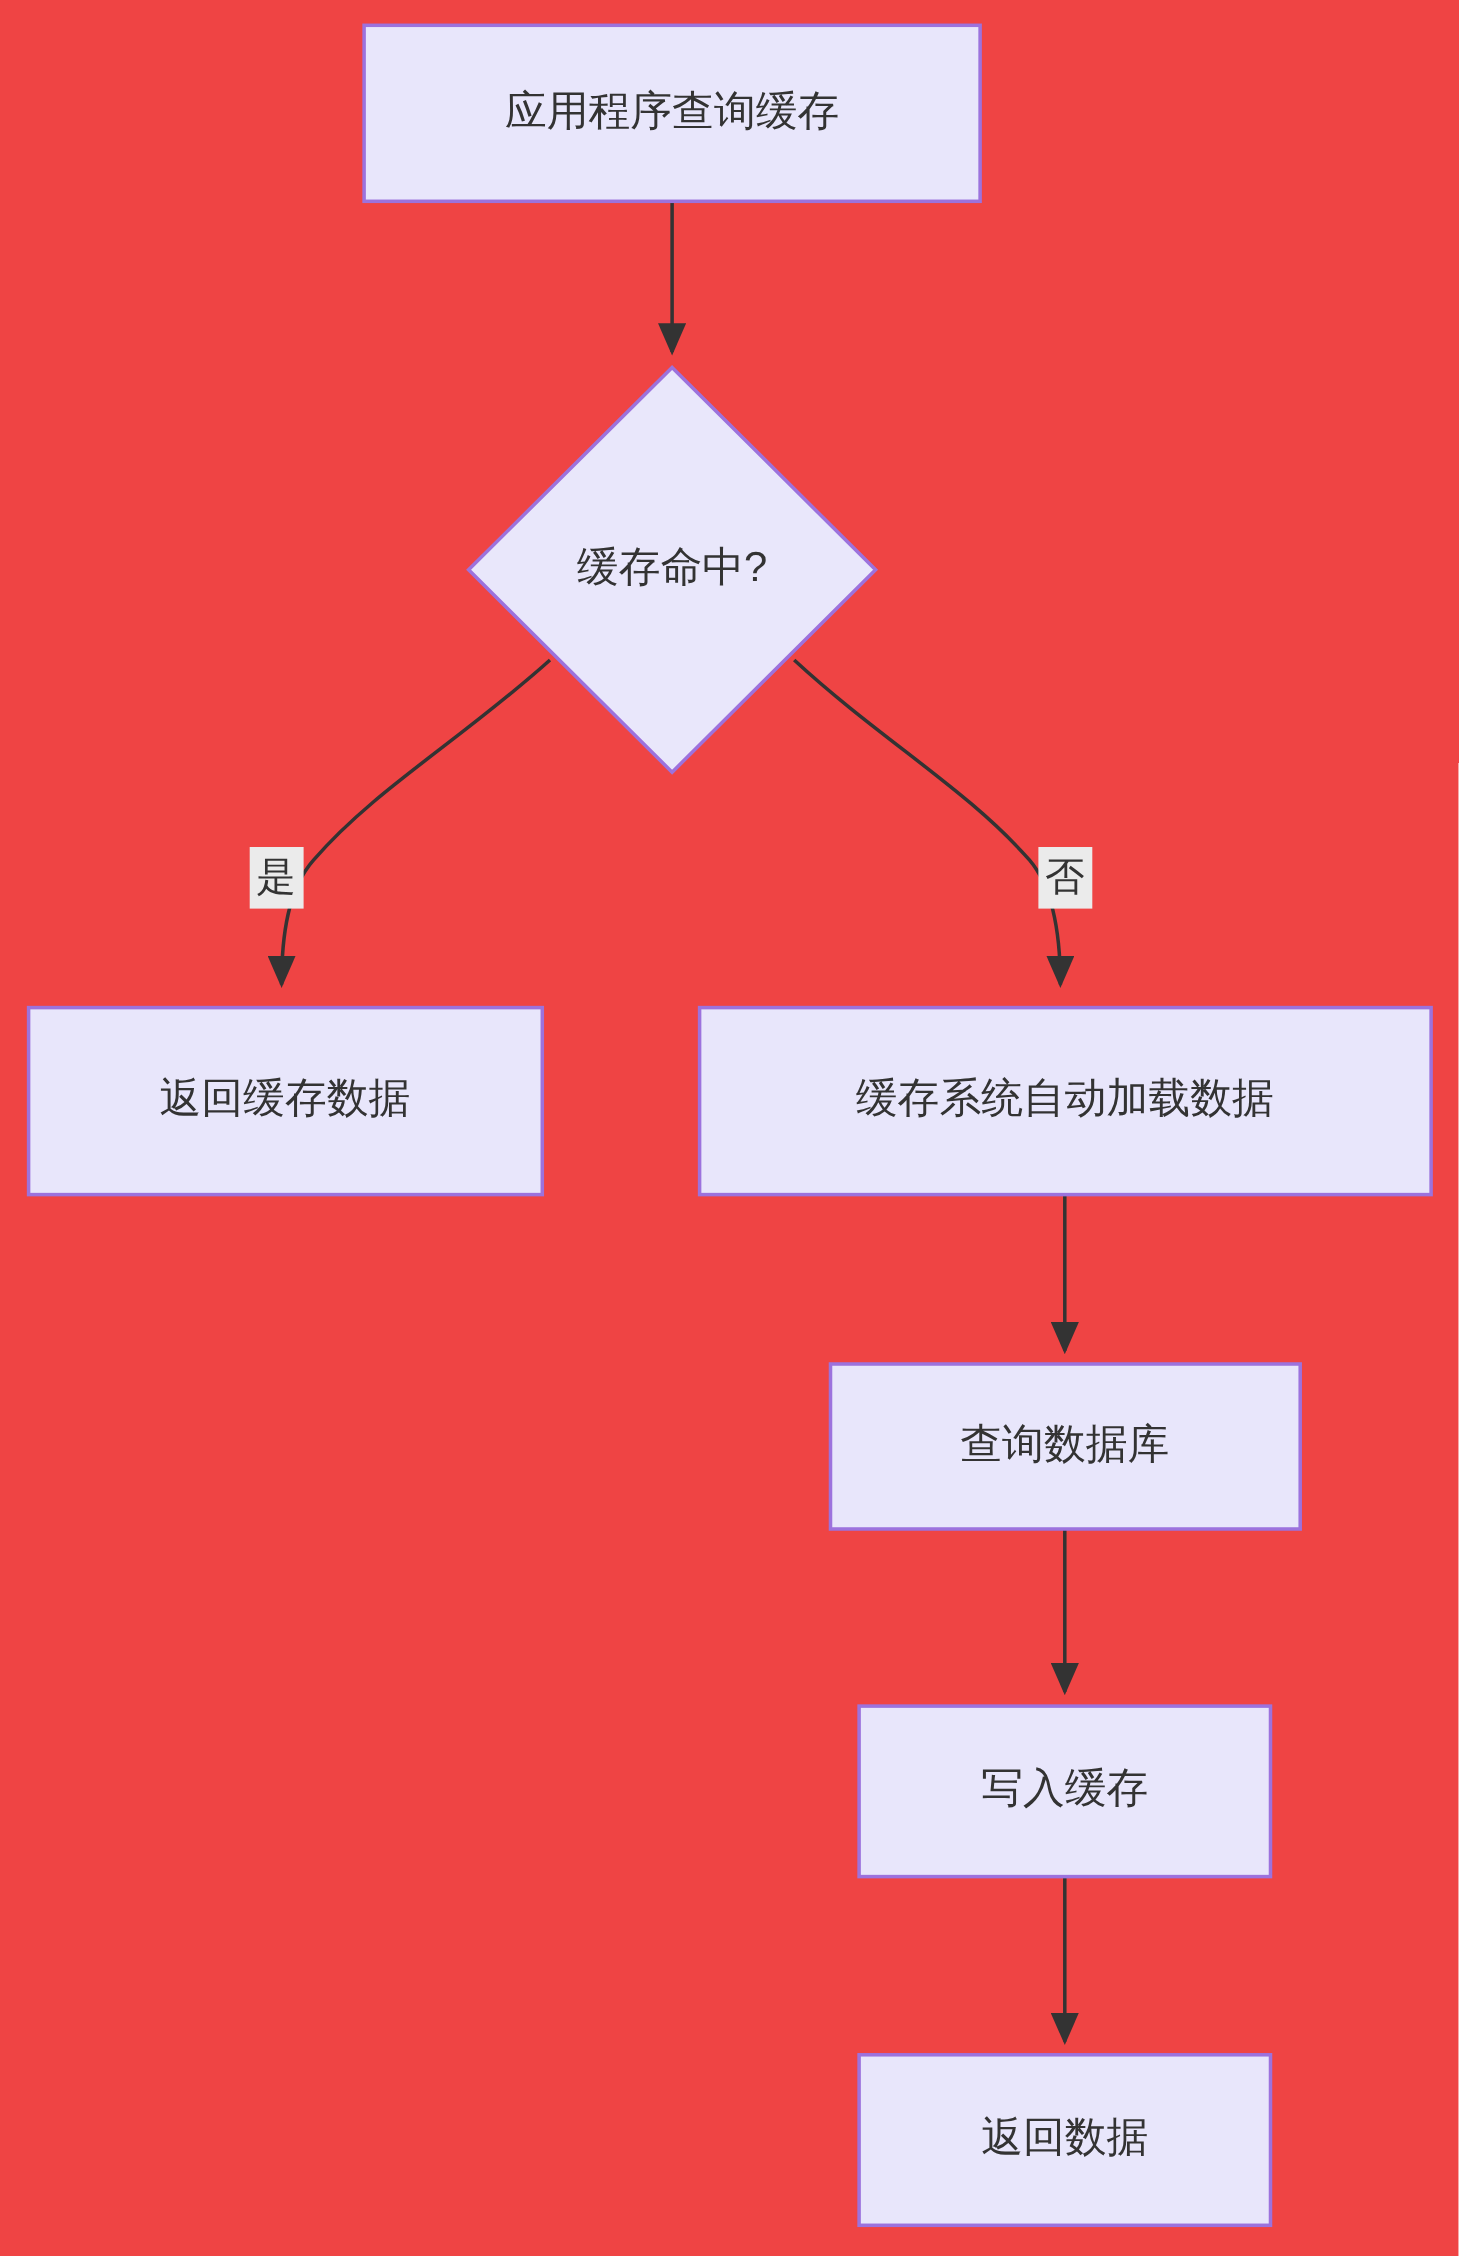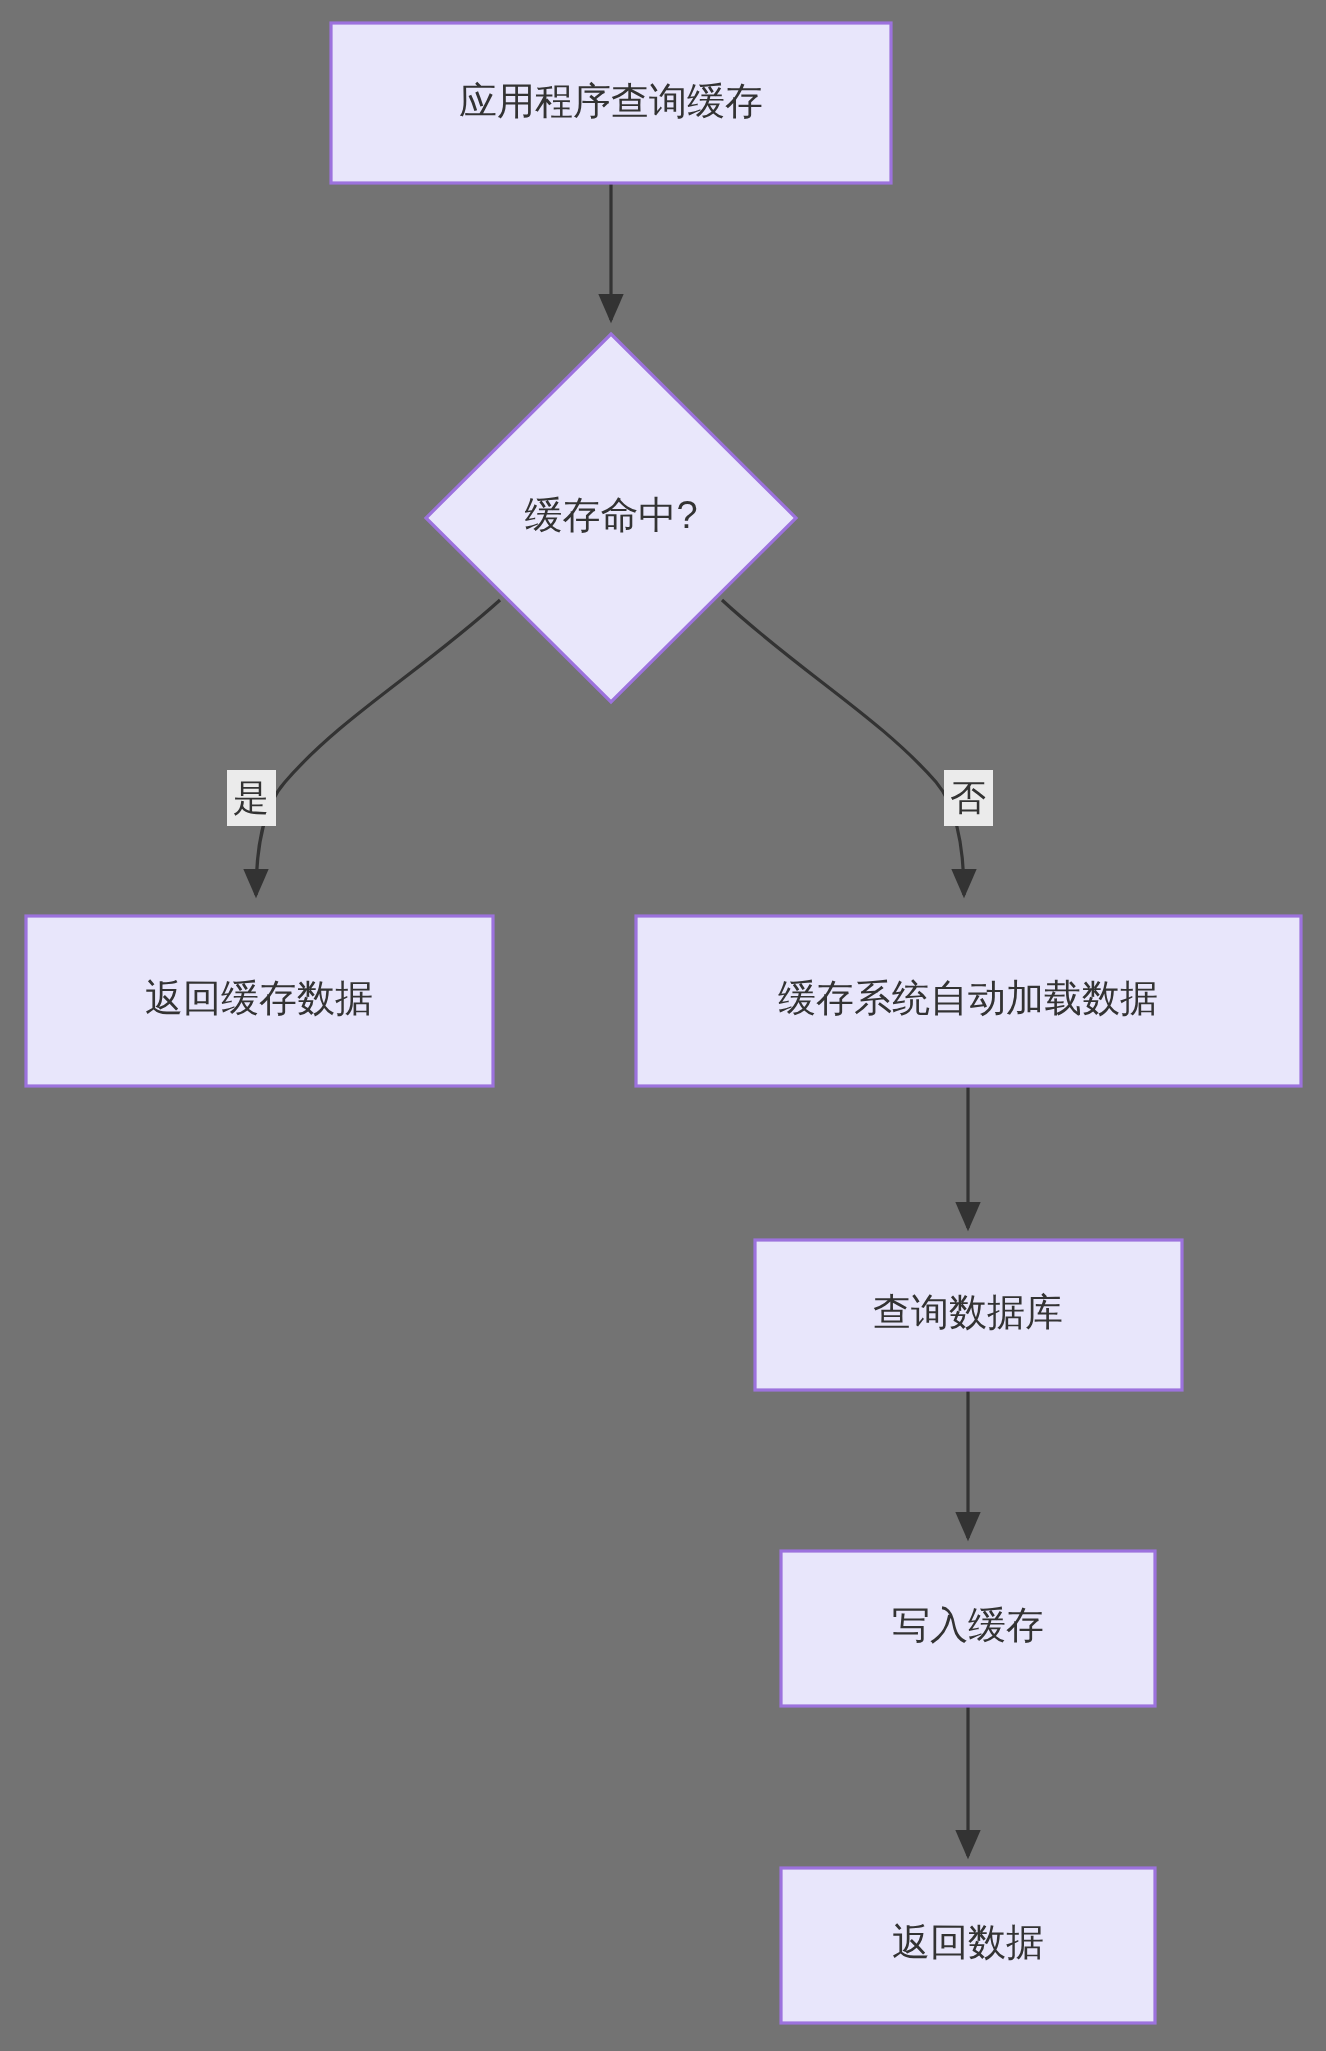--- a/index.html
+++ b/index.html
@@ -58,21 +58,21 @@
     font-size: 36px;
     fill: #333333;
     text-anchor: middle;
     dominant-baseline: middle;
     white-space: pre;
   }
 </style>
 </head>
 <body>
 
-<div id="flowchart-root" style="background: #737373; text-decoration: underline;">
+<div id="flowchart-root" style="background: #ef4444; text-decoration: underline;">
   <svg id="flow-svg" viewBox="0 0 1326 2051" xmlns="http://www.w3.org/2000/svg">
 
     <defs>
       <marker id="arrowhead" markerWidth="10" markerHeight="8" refX="8.2" refY="4" orient="auto" markerUnits="strokeWidth">
         <path d="M0,0 L9.2,4 L0,8 z" fill="#333333"></path>
       </marker>
     </defs>
 
     <g>
 

